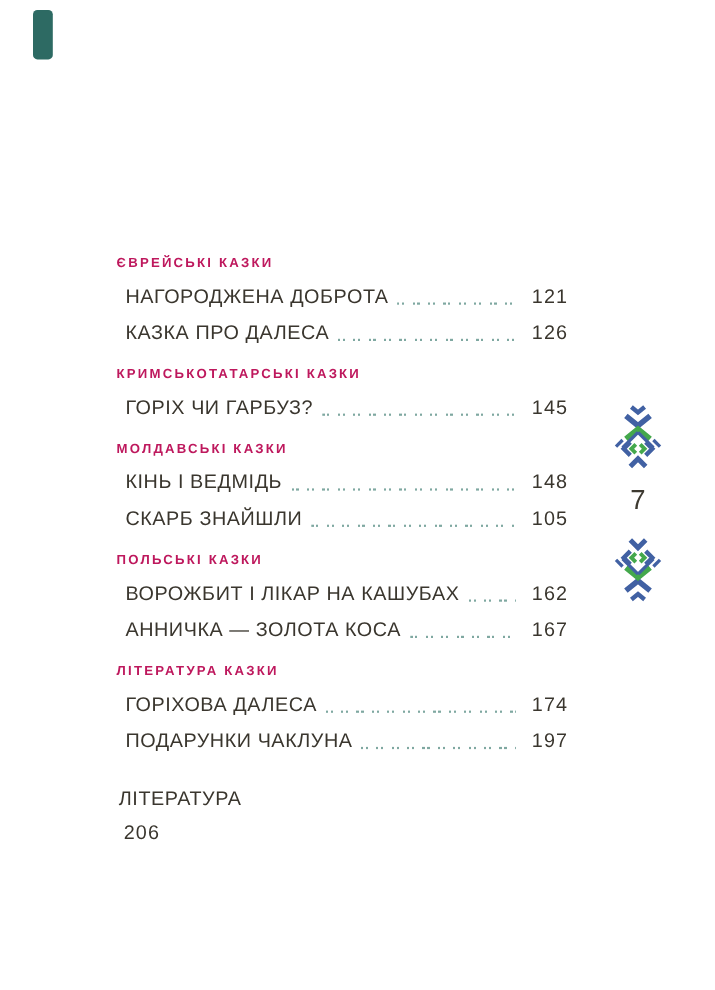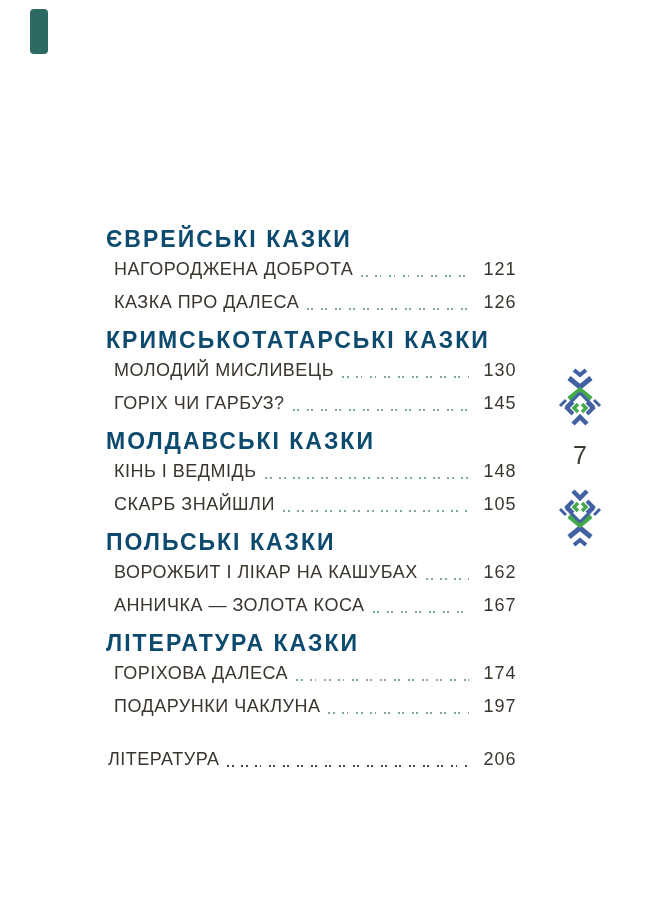--- a/index.html
+++ b/index.html
@@ -19,23 +19,23 @@
   }
   
   .toc{
     position:absolute;left:106px;top:222px;
     width:415px;
     padding-top:7px;
     color:#3a362e;
   }
   .toc-section{margin-bottom:16px;}
   .toc-heading{
-    color:#0c4a6e;
+    color:#be185d;
     font-weight:bold;
-    font-size:23px;
+    font-size:12px;
     line-height:20px;
     letter-spacing:2px;
     margin-bottom:8px;
     white-space:nowrap;
   }
   .toc-row{
     display:flex;
     align-items:baseline;
     font-size:18px;
     line-height:24px;
@@ -68,21 +68,21 @@
       to right,
       #4a463c 0 2px, transparent 2px 4.5px,
       #4a463c 4.5px 6.5px, transparent 6.5px 14px);
   }
   .toc-page{
     flex:0 0 auto;
     min-width:42px;
     text-align:center;
     letter-spacing:1px;
   }
-  .literature-row{margin-top:29px;padding-left:2px;}
+  .literature-row{margin-top:29px;padding-left:2px;flex-direction:column;}
   
   .margin-col{
     position:absolute;left:557px;top:367px;
     width:46px;
     display:flex;flex-direction:column;align-items:center;
   }
   .ornament{width:44px;height:60px;}
   .ornament.flipped{transform:scaleY(-1);margin-top:19px;}
   .folio{
     margin-top:14px;
@@ -109,25 +109,20 @@
       </div>
       <div class="toc-row">
         <span class="toc-title">КАЗКА ПРО ДАЛЕСА</span>
         <span class="leader"></span>
         <span class="toc-page">126</span>
       </div>
     </div>
 
     <div class="toc-section">
       <div class="toc-heading">КРИМСЬКОТАТАРСЬКІ КАЗКИ</div>
-      <div class="toc-row">
-        <span class="toc-title">МОЛОДИЙ МИСЛИВЕЦЬ</span>
-        <span class="leader"></span>
-        <span class="toc-page">130</span>
-      </div>
       <div class="toc-row">
         <span class="toc-title">ГОРІХ ЧИ ГАРБУЗ?</span>
         <span class="leader"></span>
         <span class="toc-page">145</span>
       </div>
     </div>
 
     <div class="toc-section">
       <div class="toc-heading">МОЛДАВСЬКІ КАЗКИ</div>
       <div class="toc-row">

